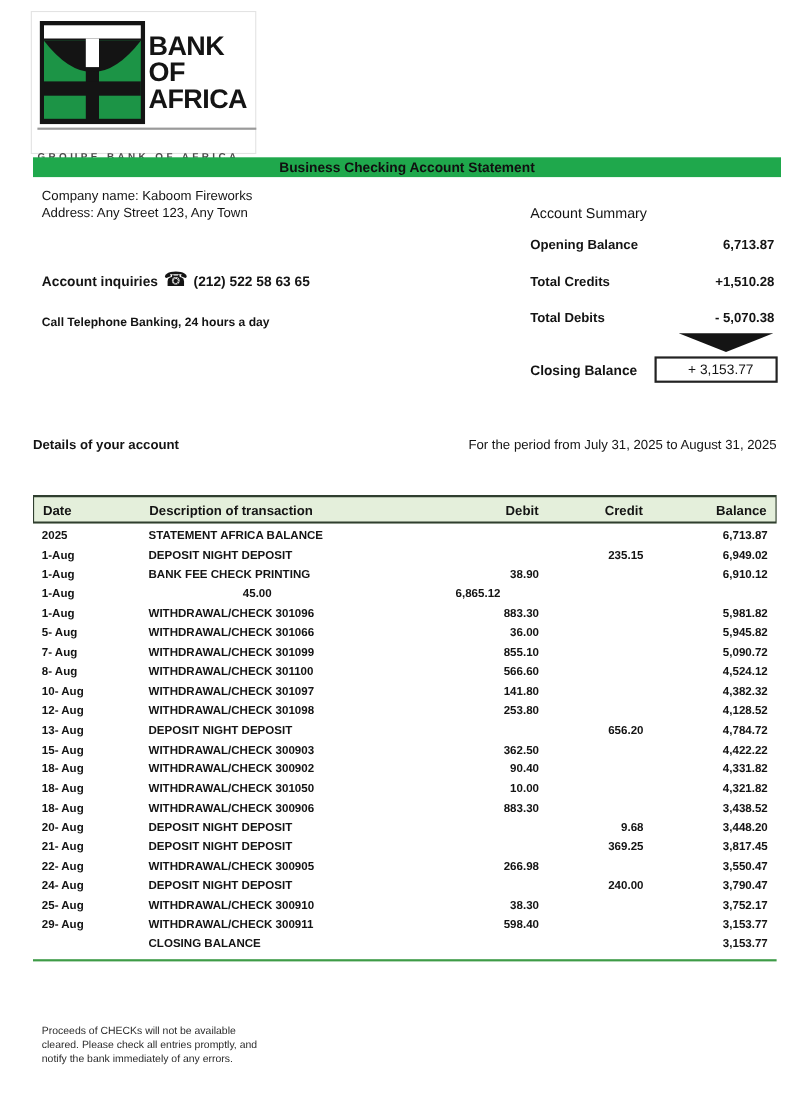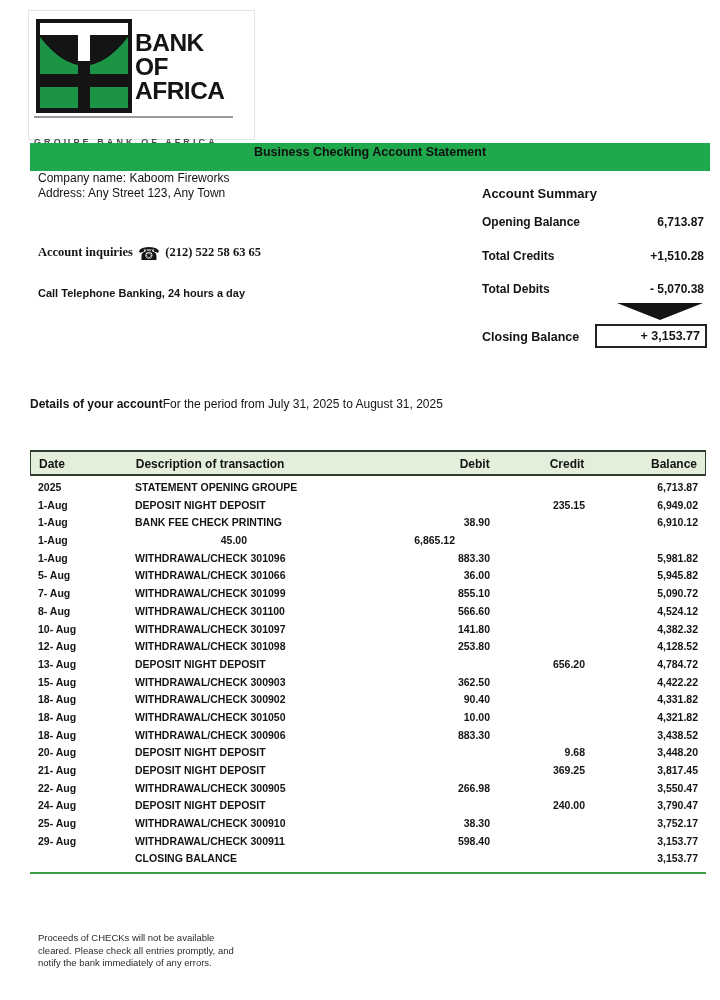--- a/index.html
+++ b/index.html
@@ -1,45 +1,45 @@
 <!DOCTYPE html>
 <html><head>
 <meta charset="utf-8">
 <style>
   * { margin:0; padding:0; box-sizing:border-box; }
   html,body { background:#ffffff; }
   body { font-family:"Liberation Sans", sans-serif; color:#141414; }
   .page { position:relative; width:720px; height:1000px; background:#fff; overflow:hidden; }
 
   
-  .logo-box { position:absolute; left:28px; top:10px; width:227px; height:130px; border:1px solid #e3e3e3; background:#fff; }
+  .logo-box { position:absolute; left:28px; top:10px; width:205px; height:130px; border:1px solid #e3e3e3; background:#fff; }
   .logo-mark { position:absolute; left:7px; top:8px; width:96px; height:94px; }
   .bank-name { position:absolute; left:106px; top:20px; font-size:24.5px; line-height:24px; font-weight:bold; letter-spacing:-0.5px; color:#141414; }
   .logo-rule { position:absolute; left:5px; top:105px; width:199px; height:2px; background:#9a9a9a; }
   .logo-group { position:absolute; left:5px; top:126px; width:199px; font-size:9px; font-weight:bold; letter-spacing:3.1px; color:#4a4a4a; white-space:nowrap; }
 
   
-  .title-bar { position:absolute; left:30px; top:143px; width:680px; height:28px; background:#1fa84c; text-align:center; font-size:12.5px; font-weight:bold; line-height:18px; color:#101010; }
+  .title-bar { position:absolute; left:30px; top:143px; width:680px; height:18px; background:#1fa84c; text-align:center; font-size:12.5px; font-weight:bold; line-height:18px; color:#101010; }
 
   
   .company-block { position:absolute; left:38px; top:171px; font-size:12px; font-weight:normal; line-height:14.5px; }
-  .inquiries { position:absolute; left:38px; top:245px; display:flex; align-items:flex-start; gap:5px; font-size:12.5px; font-weight:bold;font-family:Liberation Serif, serif; }
+  .inquiries { position:absolute; left:38px; top:245px; display:flex; align-items:flex-end; gap:5px; font-size:12.5px; font-weight:bold; }
   .phone-glyph { font-size:18px; line-height:18px; font-weight:normal; }
   .tel-note { position:absolute; left:38px; top:287px; font-size:11px; font-weight:bold; }
 
   
-  .summary-title { position:absolute; left:482px; top:186px; font-size:13px; font-weight:bold; }
+  .summary-title { position:absolute; left:482px; top:186px; font-size:13px; font-weight:normal; }
   .summary-rows { position:absolute; left:482px; top:215px; width:222px; }
   .summary-row { display:flex; justify-content:space-between; height:33.5px; font-size:12px; font-weight:bold; }
   .arrow-down { position:absolute; left:617px; top:303px; width:0; height:0; border-left:43px solid transparent; border-right:43px solid transparent; border-top:17px solid #141414; }
   .closing-label { position:absolute; left:482px; top:330px; font-size:12.5px; font-weight:bold; }
-  .closing-box { position:absolute; left:595px; top:324px; width:112px; height:24px; border:2px solid #222; background:#fff; text-align:right; padding-right:5px; font-size:12.5px; font-weight:bold; line-height:20px; }
-
-  
-  .details-line { position:absolute; left:30px; top:397px; width:676px; display:flex; font-size:12px; }
+  .closing-box { position:absolute; left:595px; top:324px; width:112px; height:24px; border:2px solid #222; background:#fff; text-align:right; padding-right:20px; font-size:12.5px; font-weight:normal; line-height:20px; }
+
+  
+  .details-line { position:absolute; left:30px; top:397px; width:676px; display:flex; justify-content:space-between; font-size:12px; }
   .details-title { font-weight:bold; }
   .details-period { font-weight:normal; }
 
   
   .tx-table { position:absolute; left:30px; top:450px; width:676px; }
   .thead { display:flex; height:26px; line-height:24px; background:#e4efdb; font-size:12px; font-weight:bold; border-top:2px solid #2f3e2f; border-bottom:2px solid #2f3e2f; border-left:1px solid #2f3e2f; border-right:1px solid #2f3e2f; }
   .tbody { border-bottom:2px solid #3e9b47; padding-top:3px; padding-bottom:4px; }
   .trow { display:flex; height:17.7px; line-height:17.7px; font-size:10.5px;font-weight:bold; }
   .trow.bold-row { font-weight:bold; }
   .c-date    { width:97px;  padding-left:8px; }
@@ -118,21 +118,21 @@
     <div class="thead">
       <span class="c-date">Date</span>
       <span class="c-desc">Description of transaction</span>
       <span class="c-debit">Debit</span>
       <span class="c-credit">Credit</span>
       <span class="c-balance">Balance</span>
     </div>
     <div class="tbody" id="table-body">
         <div class="trow bold-row">
           <span class="c-date">2025</span>
-          <span class="c-desc">STATEMENT OPENING GROUPE</span>
+          <span class="c-desc">STATEMENT AFRICA BALANCE</span>
           <span class="c-debit"></span>
           <span class="c-credit"></span>
           <span class="c-balance">6,713.87</span>
         </div>
         <div class="trow">
           <span class="c-date">1-Aug</span>
           <span class="c-desc">DEPOSIT NIGHT DEPOSIT</span>
           <span class="c-debit"></span>
           <span class="c-credit">235.15</span>
           <span class="c-balance">6,949.02</span>

